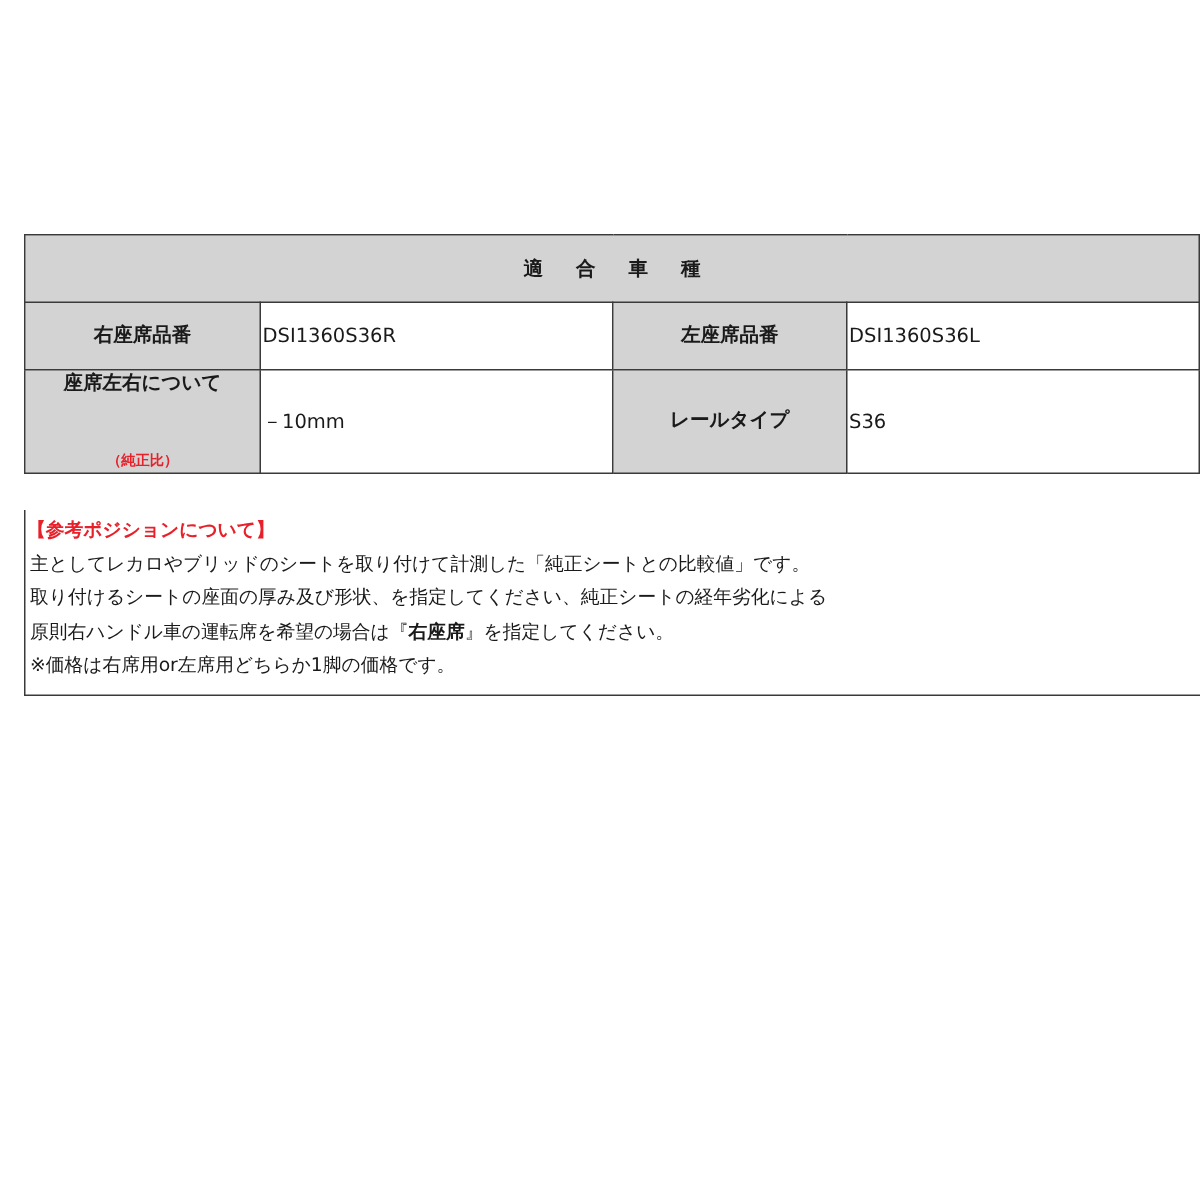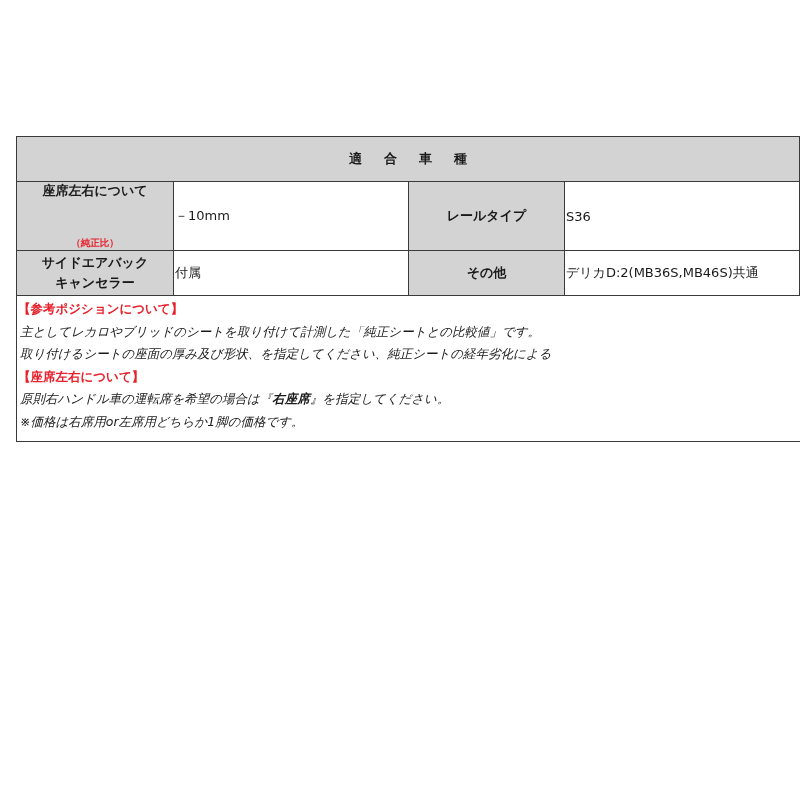--- a/index.html
+++ b/index.html
@@ -8,21 +8,21 @@
       width: 800px;
       height: 800px;
       background: #ffffff;
       font-family: "DejaVu Sans", "Liberation Sans", sans-serif;
       color: #1a1a1a;
       overflow: hidden;
     }
     .sheet {
       position: absolute;
       left: 16px;
-      top: 136px;
+      top: 156px;
       width: 783px;
       border-radius: 21px;
     }
     table.spec {
       border-collapse: collapse;
       width: 783px;
       table-layout: fixed;
     }
     table.spec td {
       border: 1.5px solid #3a3a3a;
@@ -55,71 +55,68 @@
     .red { color: #e8202a; }
     .small-red { color: #e8202a; font-size: 9.5px; line-height: 14px; display: block; margin-top: 36px; }
     .spaced { letter-spacing: 28px; padding-left: 28px; }
     .notes {
       border: 1.5px solid #3a3a3a;
       border-top: none;
       width: 780px;
       padding: 2px 0 8px 3px;
       font-size: 12.5px;
       line-height: 22.5px;
+      margin-top: 24px;
     }
     .notes .heading {
       color: #e8202a;
       font-weight: bold;
       margin-left: -2px;
     }
-    .notes .line { white-space: nowrap; font-style: italic; }
+    .notes .line { white-space: nowrap; }
     .notes b { font-weight: bold; }
   </style>
 </head>
 <body>
 
 <div class="sheet">
   <table class="spec">
     <colgroup>
       <col style="width:157px">
       <col style="width:235px">
       <col style="width:156px">
       <col style="width:235px">
     </colgroup>
     <tbody>
         <tr>
       <td colspan="4" class="title-cell">適合車種</td>
     </tr>
 
+    <tr style="height:45px">
+      <td class="label">右座席品番</td>
+      <td class="value">DSI1360S36R</td>
+      <td class="label">左座席品番</td>
+      <td class="value">DSI1360S36L</td>
+    </tr>
 
 
     <tr style="height:44px">
       <td class="label">
         <span style="display:block;line-height:18px">座席左右について</span>
         <span class="small-red">（純正比）</span>
       </td>
       <td class="value">－10mm</td>
       <td class="label">レールタイプ</td>
       <td class="value">S36</td>
     </tr>
 
-    <tr style="height:45px">
-      <td class="label">
-        <span style="display:block">サイドエアバック</span>
-        <span style="display:block">キャンセラー</span>
-      </td>
-      <td class="value">付属</td>
-      <td class="label">その他</td>
-      <td class="value">デリカD:2(MB36S,MB46S)共通</td>
-    </tr>
 
   </tbody>
     </table>
 
   <div class="notes">
     <div class="heading">【参考ポジションについて】</div>
     <div class="line">主としてレカロやブリッドのシートを取り付けて計測した「純正シートとの比較値」です。</div>
     <div class="line">取り付けるシートの座面の厚み及び形状、を指定してください、純正シートの経年劣化による</div>
-    <div class="heading">【座席左右について】</div>
     <div class="line"><span>原則右ハンドル車の運転席を希望の場合は『</span><b>右座席</b><span>』を指定してください。</span></div>
     <div class="line">※価格は右席用or左席用どちらか1脚の価格です。</div>
   </div>
 </div>
 
 </body></html>

